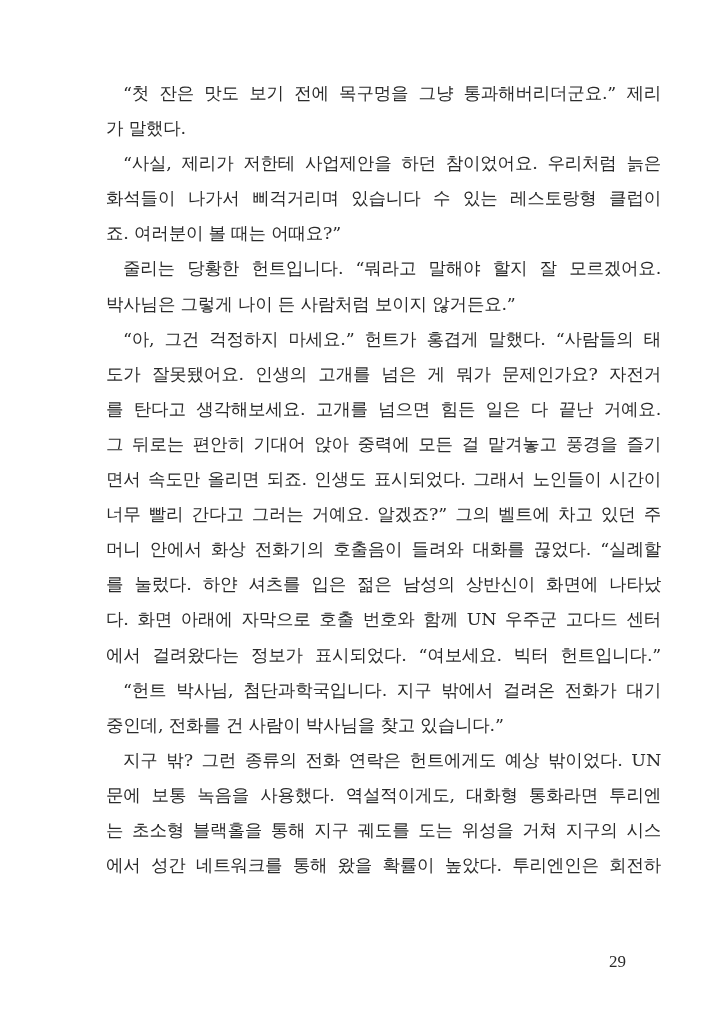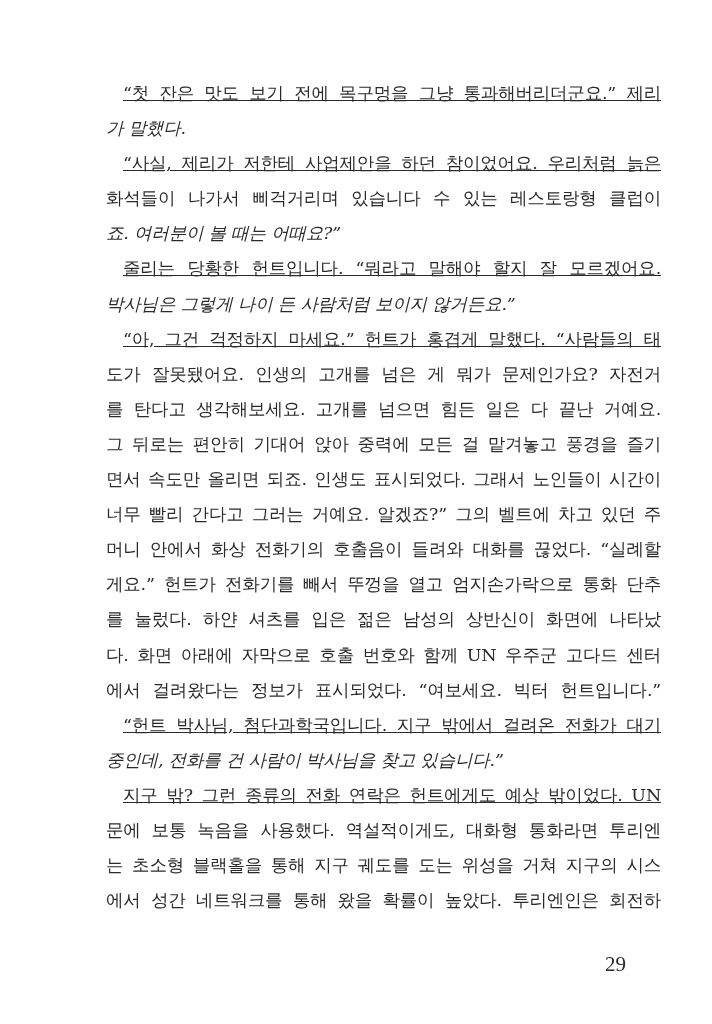--- a/index.html
+++ b/index.html
@@ -32,34 +32,32 @@
     }
     .line {
       display: block;
       white-space: nowrap;
       text-align: justify;
       text-align-last: justify;
       height: 35.1px;
     }
     .line.indent {
       padding-left: 17px;
-      text-decoration: underline;
     }
     .line.last {
       text-align-last: left;
-      font-style: italic;
     }
     .page-number {
       position: absolute;
       left: 600px;
       top: 952px;
       width: 26px;
       text-align: right;
       font-family: "Liberation Serif", "DejaVu Serif", serif;
-      font-size: 21px;
+      font-size: 17px;
       color: #2a2a2a;
     }
   </style>
 </head>
 <body>
 
 <div class="page">
   <div class="text-block">
     <span class="line indent">“첫 잔은 맛도 보기 전에 목구멍을 그냥 통과해버리더군요.” 제리</span>
     <span class="line last">가 말했다.</span>
@@ -68,21 +66,20 @@
     <span class="line last">죠. 여러분이 볼 때는 어때요?”</span>
     <span class="line indent">줄리는 당황한 헌트입니다. “뭐라고 말해야 할지 잘 모르겠어요.</span>
     <span class="line last">박사님은 그렇게 나이 든 사람처럼 보이지 않거든요.”</span>
     <span class="line indent">“아, 그건 걱정하지 마세요.” 헌트가 홍겹게 말했다. “사람들의 태</span>
     <span class="line">도가 잘못됐어요. 인생의 고개를 넘은 게 뭐가 문제인가요? 자전거</span>
     <span class="line">를 탄다고 생각해보세요. 고개를 넘으면 힘든 일은 다 끝난 거예요.</span>
     <span class="line">그 뒤로는 편안히 기대어 앉아 중력에 모든 걸 맡겨놓고 풍경을 즐기</span>
     <span class="line">면서 속도만 올리면 되죠. 인생도 표시되었다. 그래서 노인들이 시간이</span>
     <span class="line">너무 빨리 간다고 그러는 거예요. 알겠죠?” 그의 벨트에 차고 있던 주</span>
     <span class="line">머니 안에서 화상 전화기의 호출음이 들려와 대화를 끊었다. “실례할</span>
-    <span class="line">게요.” 헌트가 전화기를 빼서 뚜껑을 열고 엄지손가락으로 통화 단추</span>
     <span class="line">를 눌렀다. 하얀 셔츠를 입은 젊은 남성의 상반신이 화면에 나타났</span>
     <span class="line">다. 화면 아래에 자막으로 호출 번호와 함께 UN 우주군 고다드 센터</span>
     <span class="line">에서 걸려왔다는 정보가 표시되었다. “여보세요. 빅터 헌트입니다.”</span>
     <span class="line indent">“헌트 박사님, 첨단과학국입니다. 지구 밖에서 걸려온 전화가 대기</span>
     <span class="line last">중인데, 전화를 건 사람이 박사님을 찾고 있습니다.”</span>
     <span class="line indent">지구 밖? 그런 종류의 전화 연락은 헌트에게도 예상 밖이었다. UN</span>
     <span class="line">문에 보통 녹음을 사용했다. 역설적이게도, 대화형 통화라면 투리엔</span>
     <span class="line">는 초소형 블랙홀을 통해 지구 궤도를 도는 위성을 거쳐 지구의 시스</span>
     <span class="line">에서 성간 네트워크를 통해 왔을 확률이 높았다. 투리엔인은 회전하</span>
   </div>

